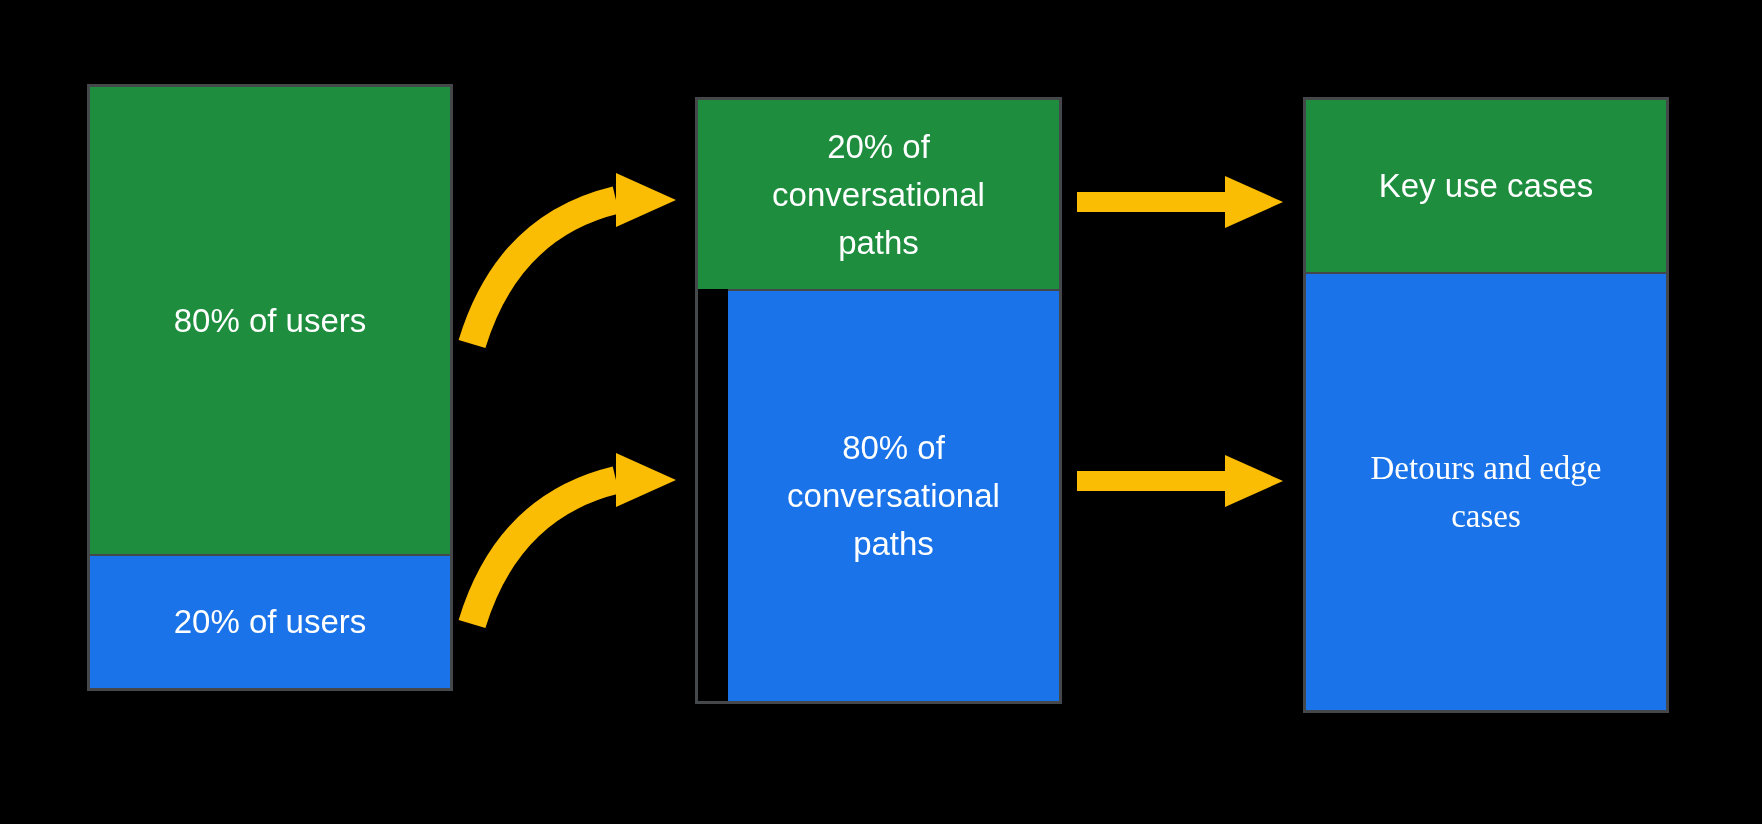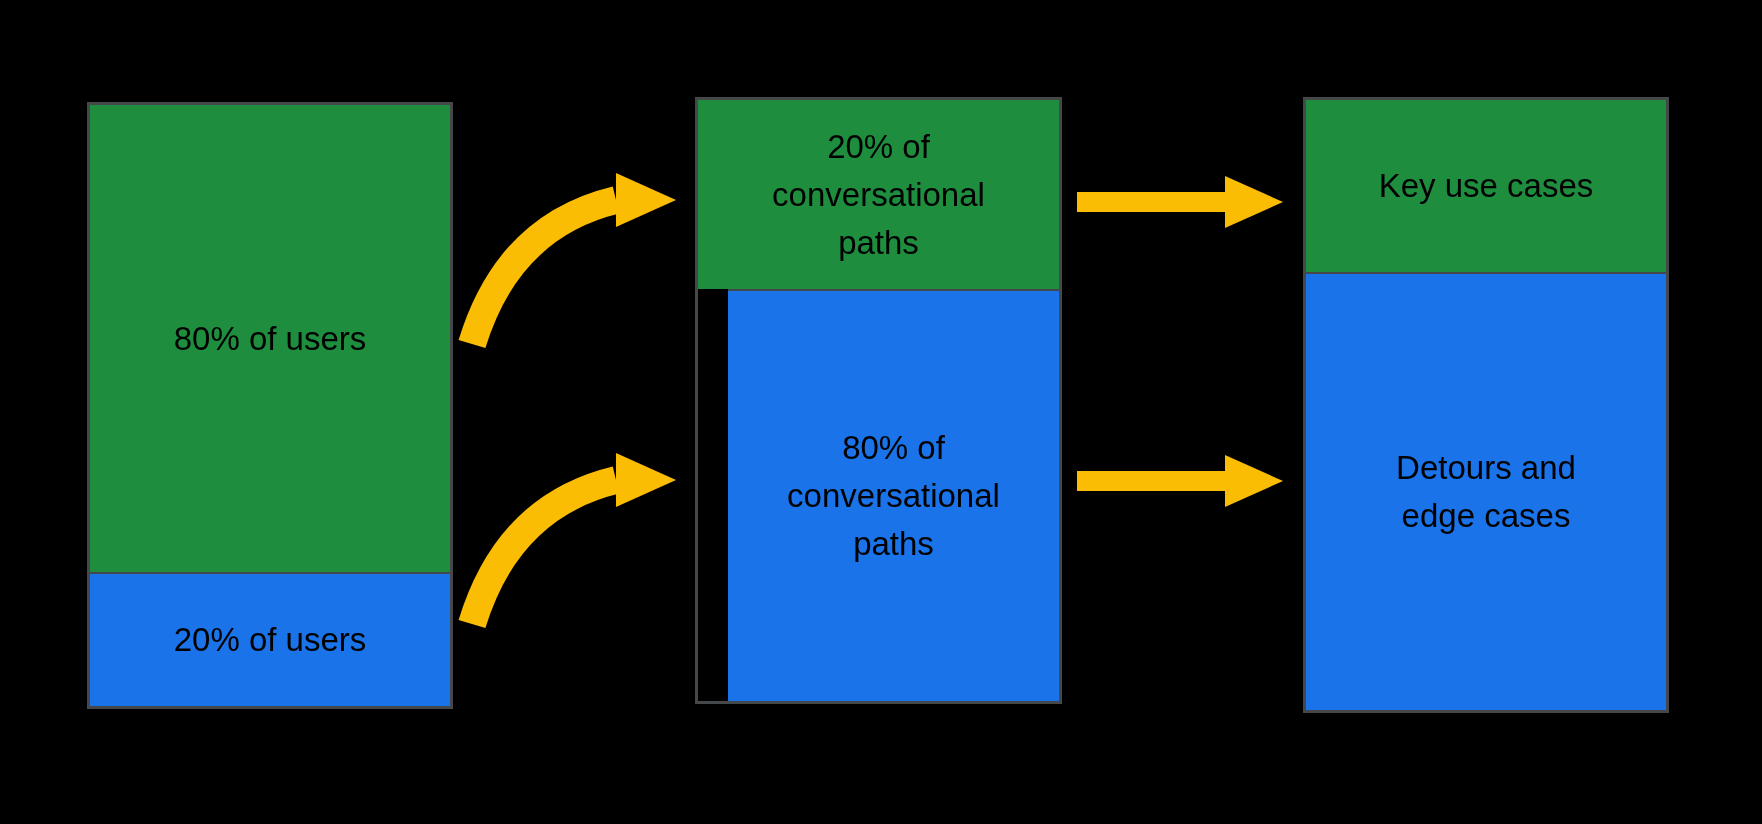--- a/index.html
+++ b/index.html
@@ -11,45 +11,45 @@
     overflow:hidden;
     font-family:"Liberation Sans", sans-serif;
   }
   .col{
     position:absolute;
     display:flex;
     flex-direction:column;
     border:3px solid #45484a;
     box-sizing:border-box;
   }
-  #col-users{left:87px;  top:102px; width:366px; height:607px;}
+  #col-users{left:87px;  top:84px; width:366px; height:607px;}
   #col-paths{left:695px; top:97px; width:367px; height:607px;}
   #col-cases{left:1303px;top:97px; width:366px; height:616px;}
 
   .seg{
     display:flex;
     align-items:center;
     justify-content:center;
     text-align:center;
-    color:#000000;
+    color:#ffffff;
     font-size:33px;
     line-height:48px;
     font-weight:500;
     box-sizing:border-box;
   }
   .seg.green{background:#1e8e3e;}
   .seg.blue{background:#1a73e8;}
   .seg + .seg{border-top:2px solid #45484a;}
 
   #col-users .seg.green{height:467px;}
   #col-users .seg.blue{flex:1;}
   #col-paths .seg.green{height:189px;}
   #col-paths .seg.blue{flex:1;margin-left:30px;}
   #col-cases .seg.green{height:172px;}
-  #col-cases .seg.blue{flex:1;}
+  #col-cases .seg.blue{flex:1;font-family:Liberation Serif, serif;}
 
   .seg-label{max-width:250px;display:inline-block;}
 
   .arrow{position:absolute;}
   #arrow-curved-top   {left:458px; top:160px;}
   #arrow-curved-bottom{left:458px; top:440px;}
   #arrow-straight-top   {left:1077px; top:176px;}
   #arrow-straight-bottom{left:1077px; top:455px;}
 </style>
 </head>

